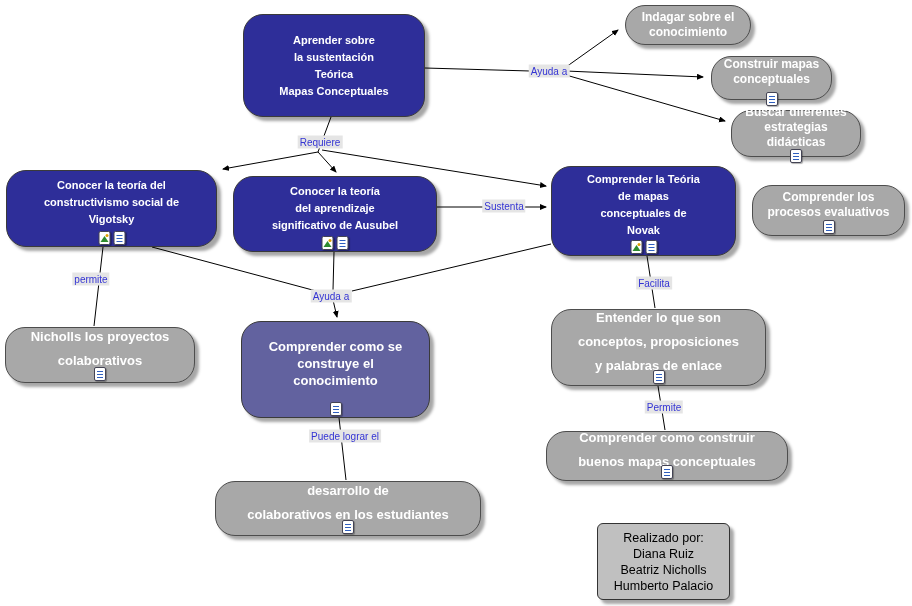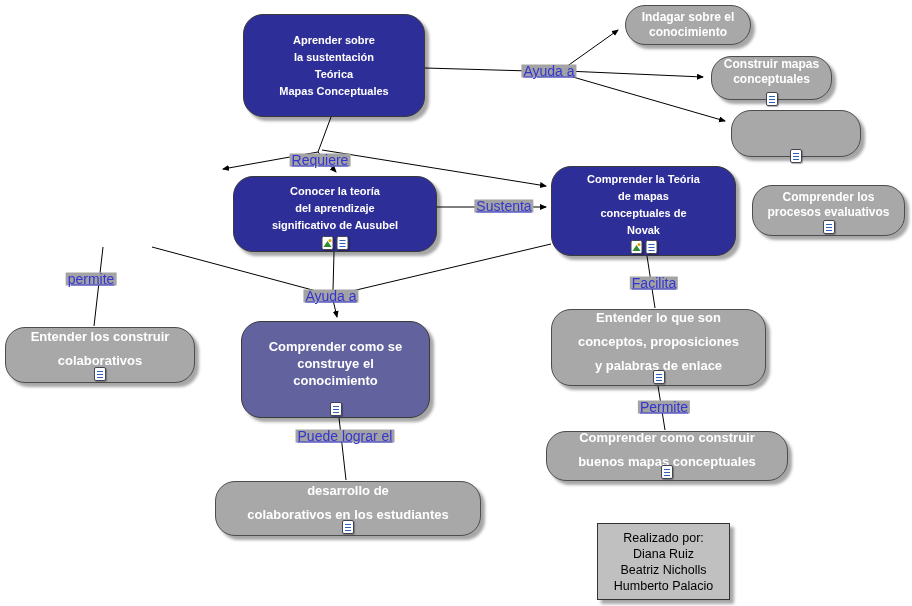--- a/index.html
+++ b/index.html
@@ -17,37 +17,37 @@
     border: 1px solid #3a3a3a; border-radius: 20px;
     box-shadow: 4px 4px 3px rgba(0,0,0,0.35);
     padding: 4px 6px;
   }
   .ntext { white-space: pre-line; }
 
   .primary { background: #2e2e99; color: #fff; font-weight: bold; font-size: 11px; line-height: 17px; }
   .mid     { background: #62629f; color: #fff; font-weight: bold; font-size: 13px; line-height: 17px; }
   .gray    { background: #a8a8a8; color: #fff; font-weight: bold; font-size: 13px; line-height: 24px; border-color: #4d4d4d; }
   .gray.sm { font-size: 12px; line-height: 15px; }
-  .credit  { background: #c0c0c0; color: #000; font-weight: normal; font-size: 12.5px; line-height: 16px; border-radius: 0; border-color: #333; }
+  .credit  { background: #c0c0c0; color: #000; font-weight: normal; font-size: 12.5px; line-height: 16px; border-radius: 6px; border-color: #333; }
 
   .has-icons { padding-bottom: 16px; }
 
   .icons { position: absolute; bottom: 1px; left: 50%; transform: translateX(-50%); display: flex; gap: 3px; }
   .icons.out { bottom: -7px; }
   .res { position: relative; width: 12px; height: 14px; background: #fff; border: 1px solid #445; border-radius: 2px; display: inline-block; box-shadow: 1px 1px 1px rgba(0,0,0,0.3); }
   .res.img::before { content:""; position:absolute; left:1px; bottom:2px; width:0; height:0;
     border-left:4px solid transparent; border-right:4px solid transparent; border-bottom:6px solid #2e8b2e; }
   .res.img::after { content:""; position:absolute; right:1px; top:2px; width:3px; height:3px; border-radius:50%; background:#e0a000; }
   .res.txt::before { content:""; position:absolute; left:2px; right:2px; top:3px; height:9px;
     background: repeating-linear-gradient(to bottom, #2f5fbf 0, #2f5fbf 1px, transparent 1px, transparent 3px); }
 
   .llabel {
     position: absolute; z-index: 3; transform: translate(-50%,-50%);
-    background: #a3a3a3; color: #3434d4; font-size: 14px; line-height: 13px;
-    padding: 0 2px; white-space: nowrap; text-decoration: underline;
+    background: #e5e5e5; color: #3434d4; font-size: 10px; line-height: 13px;
+    padding: 0 2px; white-space: nowrap;
   }
 </style>
 </head>
 <body>
 
 <div id="canvas">
 
   <svg class="wires" width="912" height="606" viewBox="0 0 912 606">
     <defs>
       <marker id="arrow" markerWidth="8" markerHeight="8" refX="6" refY="3" orient="auto">
@@ -87,33 +87,44 @@
 
   <div class="node gray sm has-icons" style="left:711px;top:56px;width:121px;height:44px">
     <span class="ntext">Construir mapas
 conceptuales</span>
     <span class="icons out">
       <span class="res txt"></span>
     </span>
   </div>
 
   <div class="node gray sm has-icons" style="left:731px;top:110px;width:130px;height:47px">
+    <span class="ntext">Buscar diferentes
+estrategias didácticas</span>
     <span class="icons out">
       <span class="res txt"></span>
     </span>
   </div>
 
   <div class="node gray sm has-icons" style="left:752px;top:185px;width:153px;height:51px">
     <span class="ntext">Comprender los
 procesos evaluativos</span>
     <span class="icons">
       <span class="res txt"></span>
     </span>
   </div>
 
+  <div class="node primary has-icons" style="left:6px;top:170px;width:211px;height:77px">
+    <span class="ntext">Conocer la teoría del
+constructivismo social de
+Vigotsky</span>
+    <span class="icons">
+      <span class="res img"></span>
+      <span class="res txt"></span>
+    </span>
+  </div>
 
   <div class="node primary has-icons" style="left:233px;top:176px;width:204px;height:76px">
     <span class="ntext">Conocer la teoría
 del aprendizaje
 significativo de Ausubel</span>
     <span class="icons">
       <span class="res img"></span>
       <span class="res txt"></span>
     </span>
   </div>
@@ -123,21 +134,21 @@
 de mapas
 conceptuales de
 Novak</span>
     <span class="icons">
       <span class="res img"></span>
       <span class="res txt"></span>
     </span>
   </div>
 
   <div class="node gray has-icons" style="left:5px;top:327px;width:190px;height:56px">
-    <span class="ntext">Entender los construir
+    <span class="ntext">Nicholls los proyectos
 colaborativos</span>
     <span class="icons">
       <span class="res txt"></span>
     </span>
   </div>
 
   <div class="node mid has-icons" style="left:241px;top:321px;width:189px;height:97px">
     <span class="ntext">Comprender como se
 construye  el
 conocimiento</span>
@@ -172,21 +183,21 @@
   </div>
 
   <div class="node credit" style="left:597px;top:523px;width:133px;height:77px">
     <span class="ntext">Realizado por:
 Diana Ruiz
 Beatriz Nicholls
 Humberto Palacio</span>
   </div>
 
   <span class="llabel" style="left:549px;top:71px">Ayuda a</span>
-  <span class="llabel" style="left:320px;top:160px">Requiere</span>
+  <span class="llabel" style="left:320px;top:142px">Requiere</span>
   <span class="llabel" style="left:504px;top:206px">Sustenta</span>
   <span class="llabel" style="left:91px;top:279px">permite</span>
   <span class="llabel" style="left:331px;top:296px">Ayuda a</span>
   <span class="llabel" style="left:654px;top:283px">Facilita</span>
   <span class="llabel" style="left:664px;top:407px">Permite</span>
   <span class="llabel" style="left:345px;top:436px">Puede lograr el</span>
 
 </div>
 
 </body></html>

